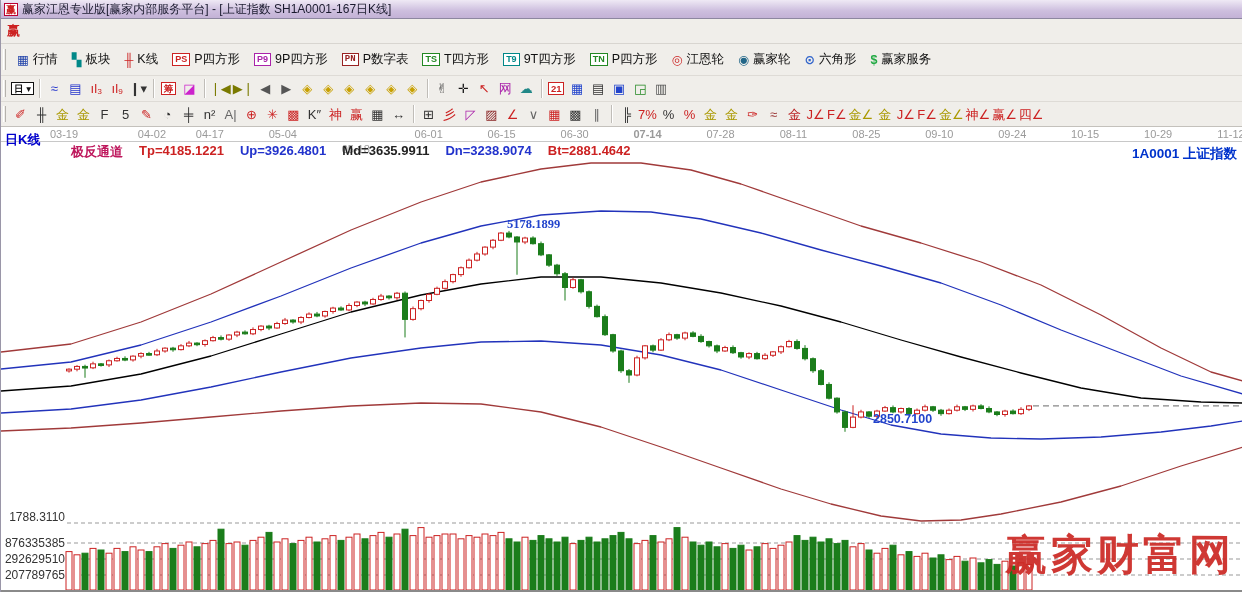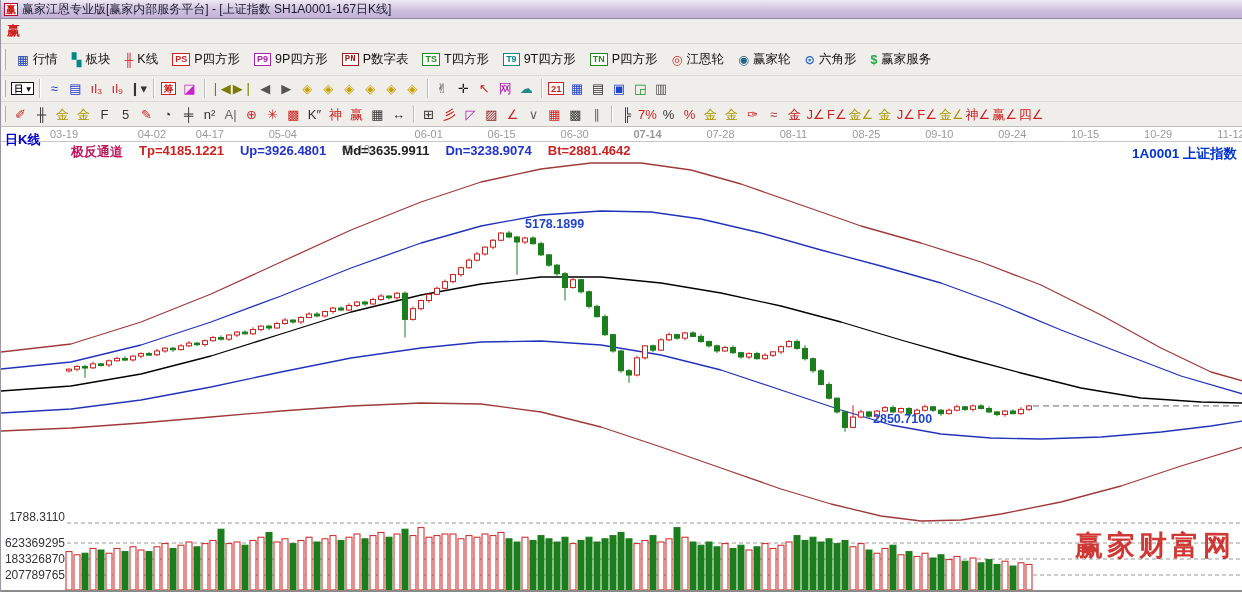--- a/index.html
+++ b/index.html
@@ -37,21 +37,21 @@
   .chart { position:absolute; top:127px; left:0; width:1242px; height:465px; background:#fff; overflow:hidden; }
   .chart svg { position:absolute; top:0; left:0; }
   .date-tick { position:absolute; top:1px; transform:translateX(-50%); font-size:11px; color:#9a9a9a; white-space:nowrap; }
   .sepline { position:absolute; top:14px; left:0; width:100%; height:1px; background:#c8c8c8; }
   .lbl-kline { position:absolute; top:4px; left:4px; font-size:13px; font-weight:bold; color:#0000cc; }
   .channel-row { position:absolute; top:16px; left:70px; display:flex; gap:16px; font-size:13px; font-weight:bold; white-space:nowrap; }
   .lbl-symbol { position:absolute; top:18px; right:6px; font-size:13.5px; font-weight:bold; color:#0033cc; }
   .anno { position:absolute; font-size:12.5px; font-weight:bold; color:#2244cc; white-space:nowrap; }
   .axis-lbl { position:absolute; left:2px; width:62px; text-align:right; font-size:12px; color:#333; white-space:nowrap; }
   .watermark { position:absolute; top:400px; right:8px; font-family:"DejaVu Serif","Liberation Serif",serif;
-    font-size:28px; font-weight:bold; color:#cc2823; letter-spacing:4px; opacity:.92; }
+    font-size:42px; font-weight:bold; color:#cc2823; letter-spacing:4px; opacity:.92; }
 </style>
 </head>
 <body>
 
 <div id="app">
 
   <div class="titlebar">
     <span class="logo">赢</span>
     <span>赢家江恩专业版[赢家内部服务平台] - [上证指数  SH1A0001-167日K线]</span>
   </div>
@@ -612,25 +612,25 @@
     <div class="channel-row" id="channelRow">
         <span style="color: #be185d;">极反通道</span>
         <span style="color: rgb(204, 34, 34);">Tp=4185.1221</span>
         <span style="color: rgb(34, 51, 204);">Up=3926.4801</span>
         <span style="color: rgb(34, 34, 34);">Md=3635.9911</span>
         <span style="color: rgb(34, 51, 204);">Dn=3238.9074</span>
         <span style="color: rgb(204, 34, 34);">Bt=2881.4642</span>
       </div>
     <span class="lbl-symbol">1A0001  上证指数</span>
     <div id="annos">
-        <div class="anno" style="left: 524px; top: 90px;">5178.1899</div>
+        <div class="anno" style="left: 506px; top: 90px; font-family: Liberation Serif, serif;">5178.1899</div>
         <div class="anno" style="left: 872px; top: 285px;">2850.7100</div>
       </div>
     <div id="axisLabels">
         <div class="axis-lbl" style="top: 383px;">1788.3110</div>
-        <div class="axis-lbl" style="top: 409px;">623369295</div>
-        <div class="axis-lbl" style="top: 425px;">183326870</div>
+        <div class="axis-lbl" style="top: 409px;">876335385</div>
+        <div class="axis-lbl" style="top: 425px;">292629510</div>
         <div class="axis-lbl" style="top: 441px;">207789765</div>
       </div>
     <div class="watermark">赢家财富网</div>
   </div>
 
 </div>
 
 </body></html>

